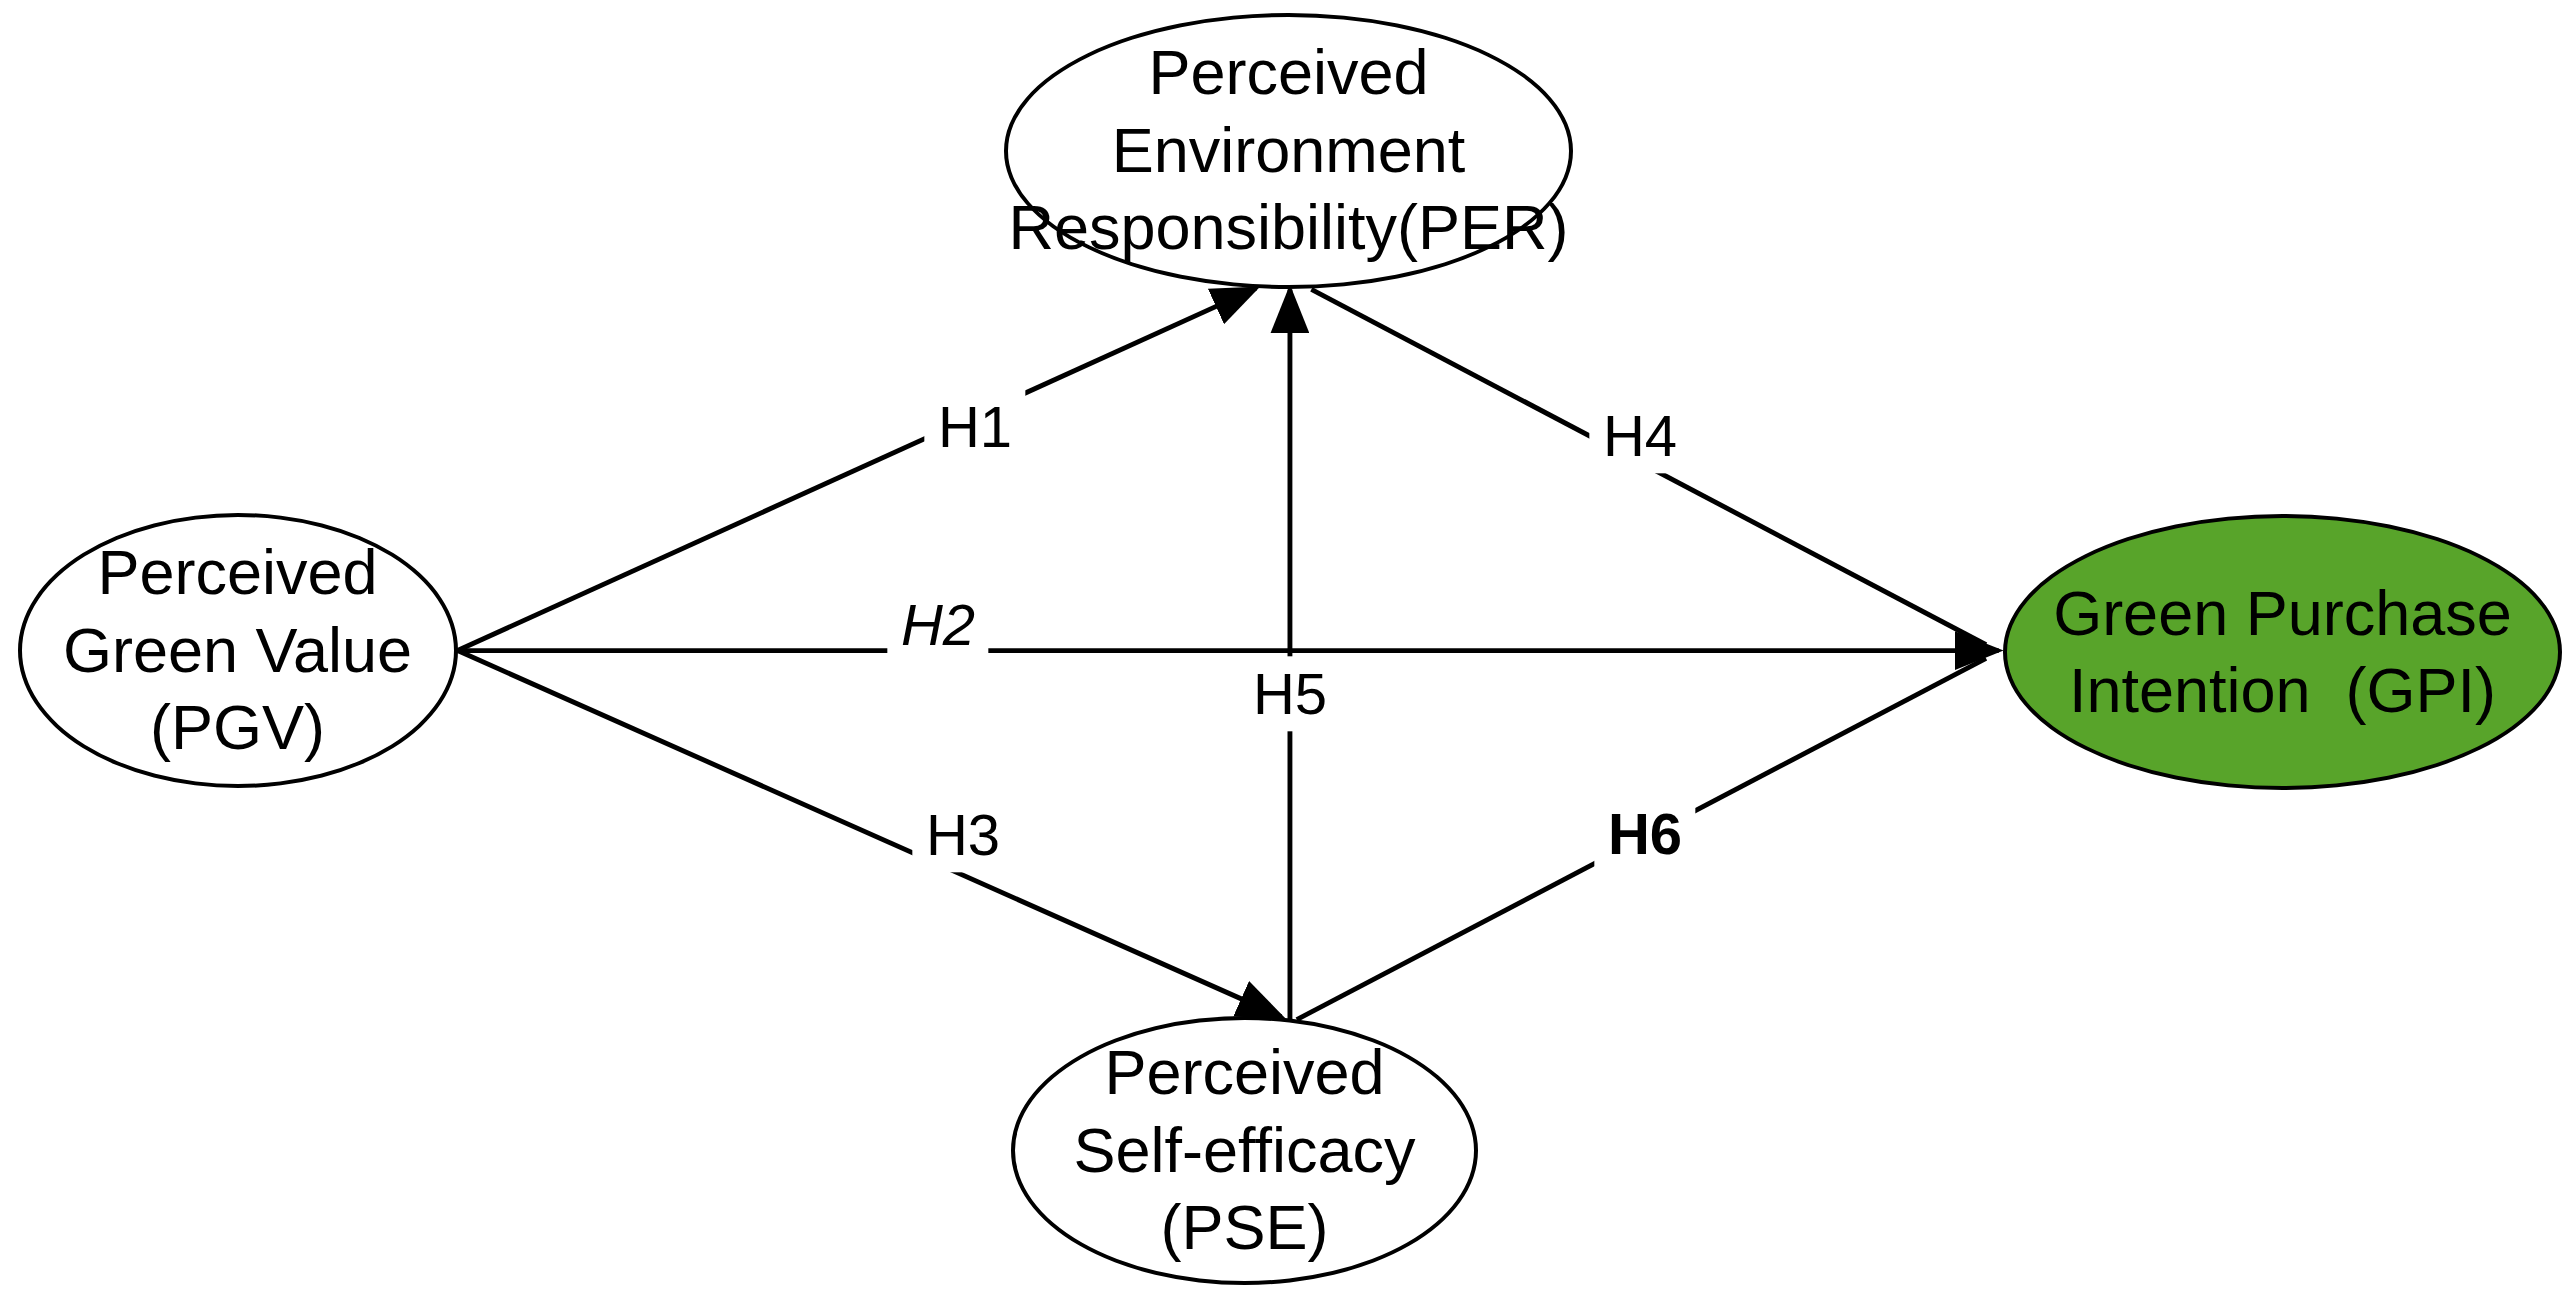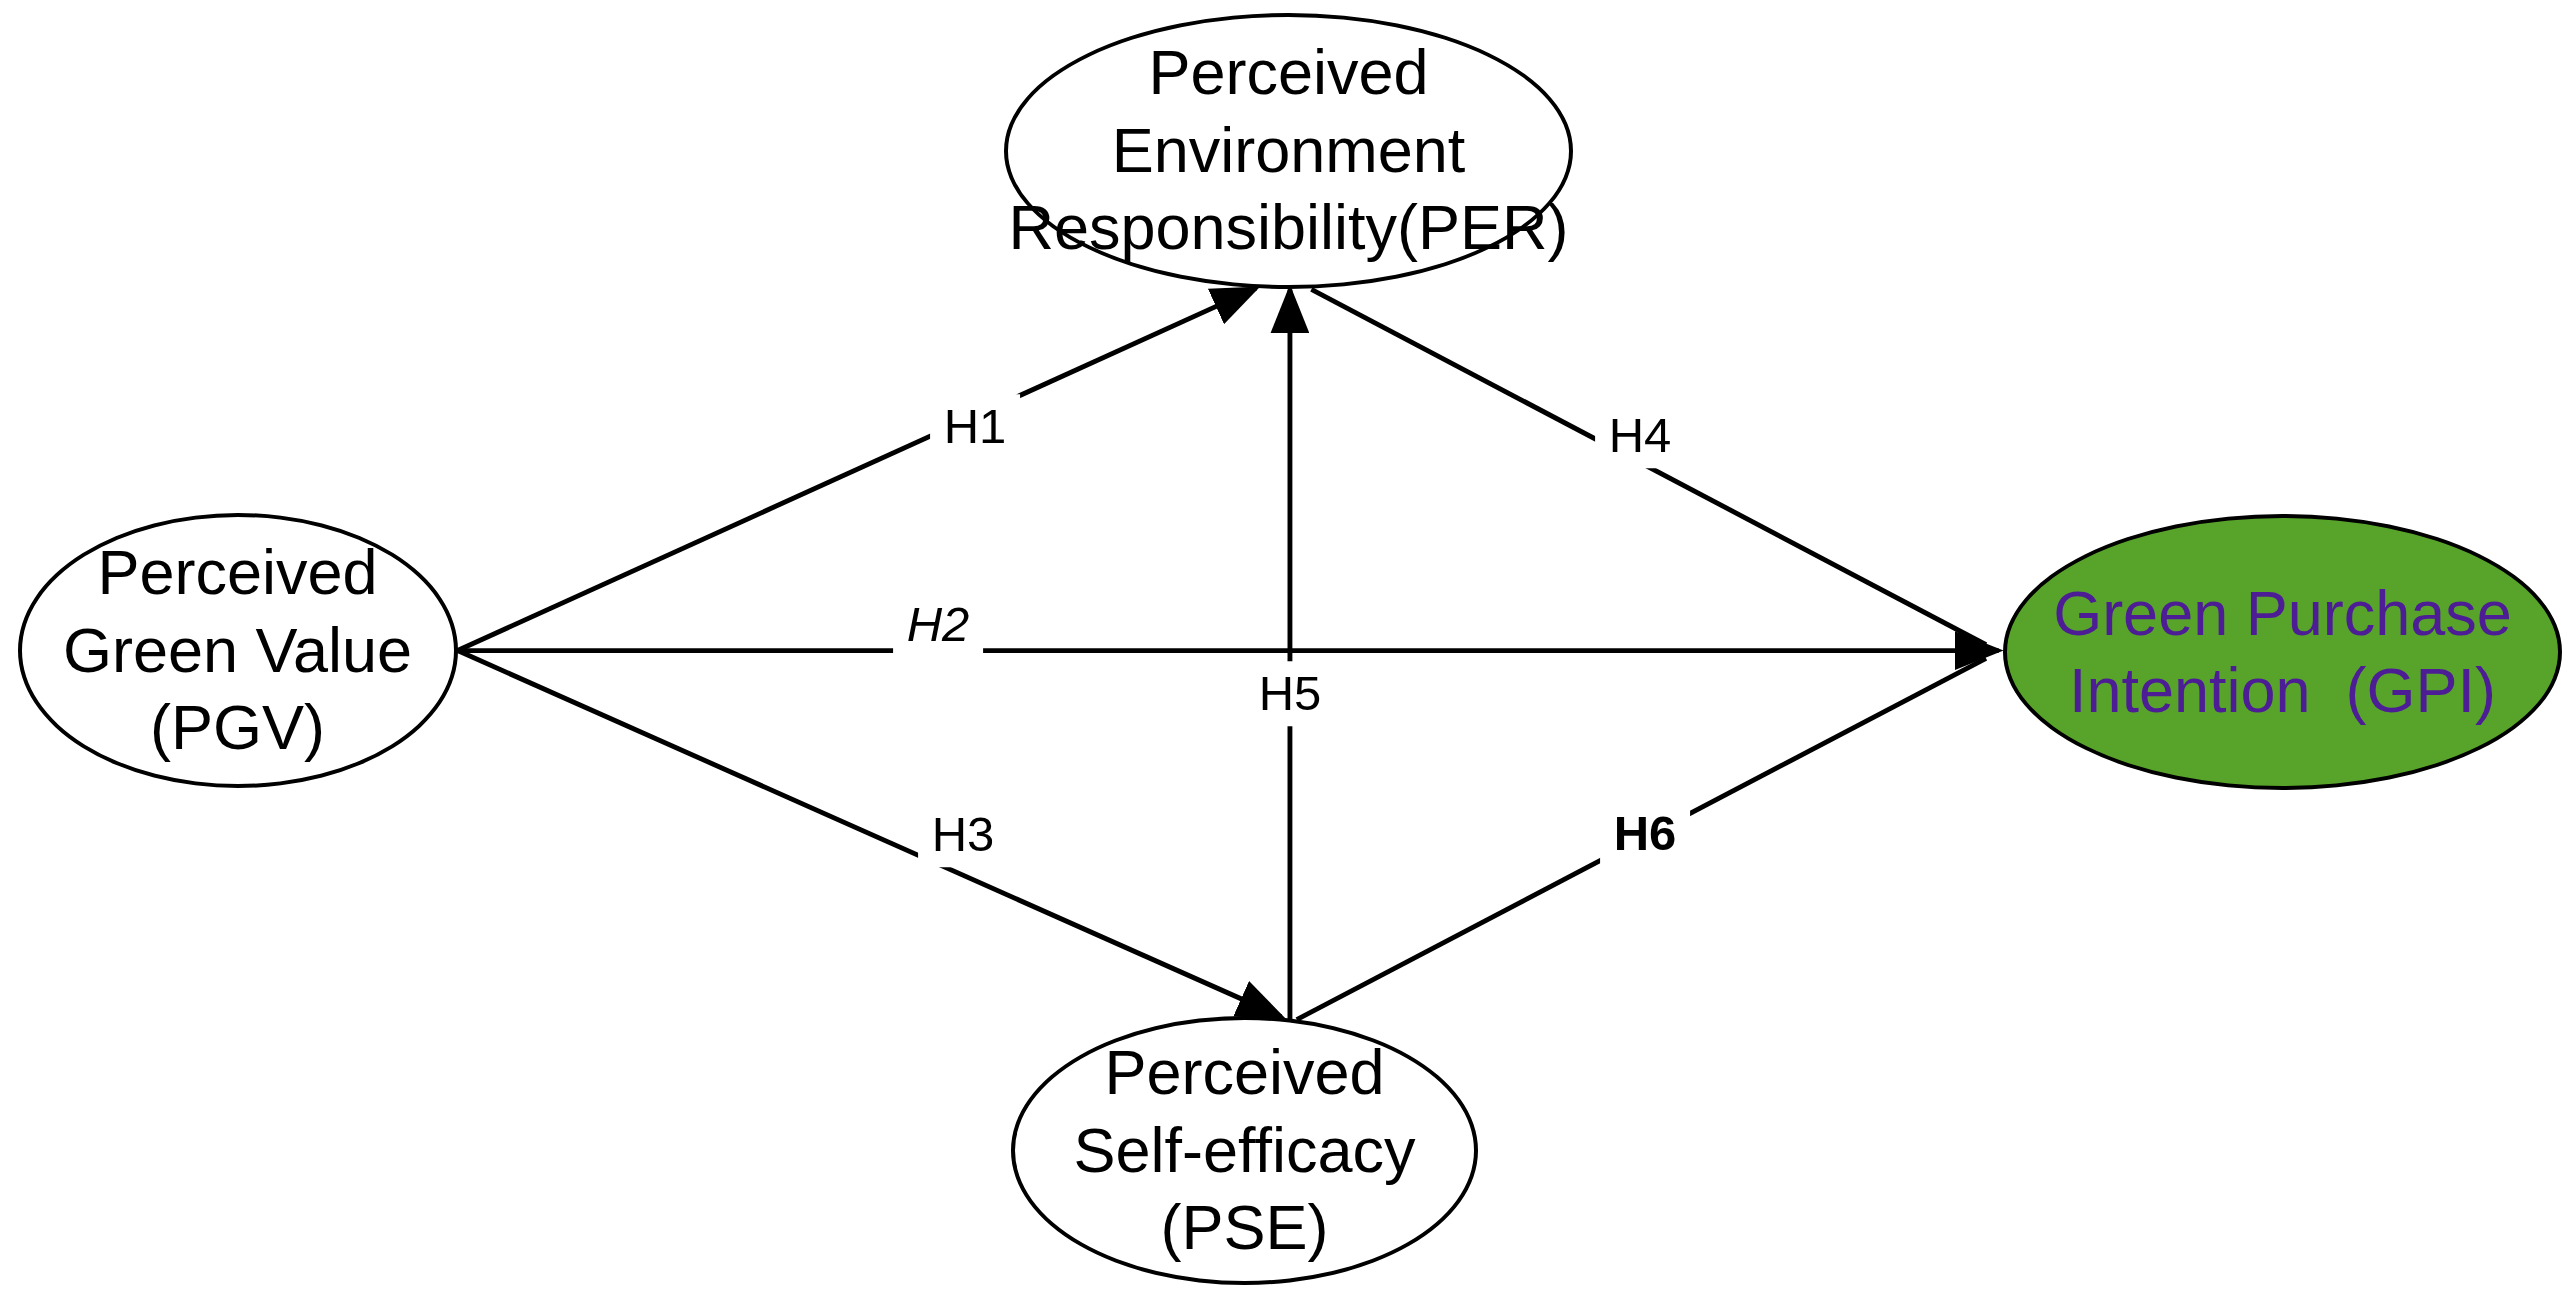--- a/index.html
+++ b/index.html
@@ -40,28 +40,28 @@
   .node-label {
     white-space: pre-wrap;
     font-size: 63px;
     line-height: 1.23;
     color: #000000;
   }
   .node-per { left: 1004px; top: 12.7px;   width: 569px; height: 276px; }
   .node-pgv { left: 17.5px;   top: 513px;  width: 440px; height: 275px; }
   .node-pse { left: 1011px; top: 1016px; width: 467px; height: 269px; }
   .node-gpi { left: 2003px; top: 514px;  width: 559px; height: 276px; background: #58a42a; }
-  .node-gpi .node-label { color: #4c1d95; }
+  .node-gpi .node-label { color: #000000; }
 
   .elabel {
     position: absolute;
     transform: translate(-50%, -50%);
     background: #ffffff;
     color: #000000;
-    font-size: 49px;
+    font-size: 58px;
     line-height: 1.1;
     padding: 5.8px 13.6px;
     white-space: nowrap;
   }
   .elabel-h1 { left: 975px; top: 427px; }
   .elabel-h2 { left: 938px;  top: 625px; font-style: italic; }
   .elabel-h3 { left: 963px;  top: 835px; }
   .elabel-h4 { left: 1640px; top: 436px; }
   .elabel-h5 { left: 1290px; top: 694px; }
   .elabel-h6 { left: 1645px; top: 834px; font-weight: bold; }

